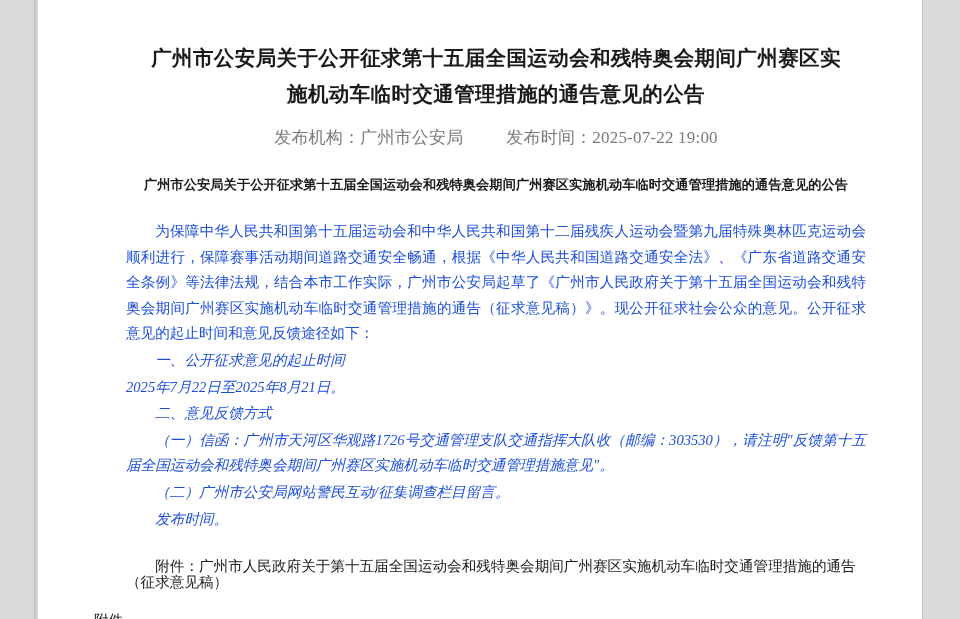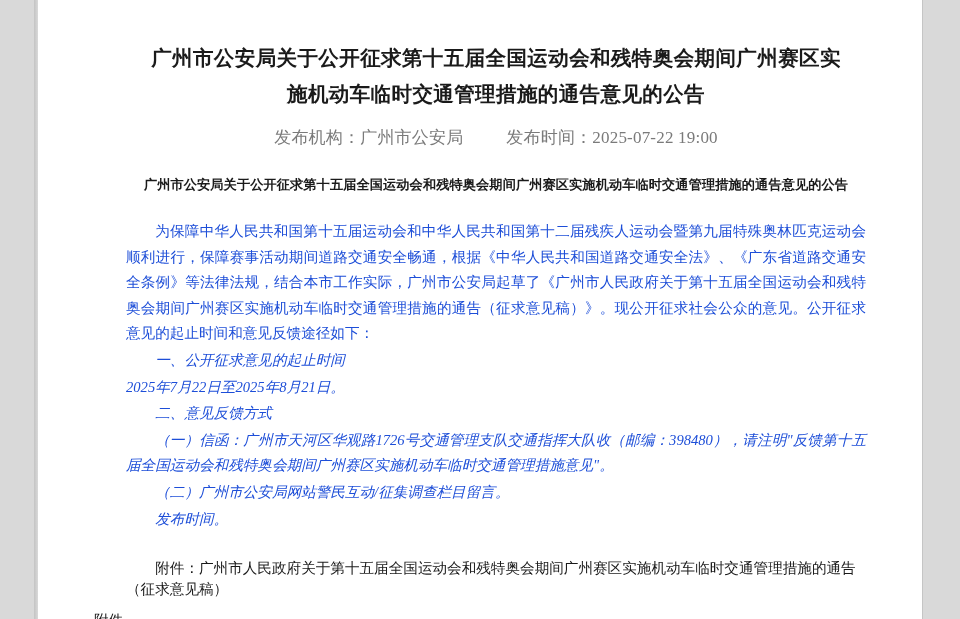--- a/index.html
+++ b/index.html
@@ -69,21 +69,21 @@
     margin: 0;
   }
   .p + .p {
     margin-top: 1px;
     font-style: italic;
   }
   .attach {
     margin-top: 26px;
     text-indent: 2em;
     font-size: 14.6px;
-    line-height: 21px;
+    line-height: 16px;
     color: #1a1a1a;
   }
   .footer-cut {
     position: absolute;
     left: 56px;
     bottom: -6px;
     font-size: 14.6px;
     color: #1a1a1a;
     overflow: hidden;
     height: 14px;
@@ -121,21 +121,21 @@
     <span>发布时间：</span><span>2025-07-22 19:00</span>
   </div>
 
   <div class="subtitle">广州市公安局关于公开征求第十五届全国运动会和残特奥会期间广州赛区实施机动车临时交通管理措施的通告意见的公告</div>
 
   <div class="body-block">
     <p class="p p-indent">为保障中华人民共和国第十五届运动会和中华人民共和国第十二届残疾人运动会暨第九届特殊奥林匹克运动会顺利进行，保障赛事活动期间道路交通安全畅通，根据《中华人民共和国道路交通安全法》、《广东省道路交通安全条例》等法律法规，结合本市工作实际，广州市公安局起草了《广州市人民政府关于第十五届全国运动会和残特奥会期间广州赛区实施机动车临时交通管理措施的通告（征求意见稿）》。现公开征求社会公众的意见。公开征求意见的起止时间和意见反馈途径如下：</p>
     <p class="p p-indent">一、公开征求意见的起止时间</p>
     <p class="p">2025年7月22日至2025年8月21日。</p>
     <p class="p p-indent">二、意见反馈方式</p>
-    <p class="p p-indent">（一）信函：广州市天河区华观路1726号交通管理支队交通指挥大队收（邮编：398480），请注明"反馈第十五届全国运动会和残特奥会期间广州赛区实施机动车临时交通管理措施意见"。</p>
+    <p class="p p-indent">（一）信函：广州市天河区华观路1726号交通管理支队交通指挥大队收（邮编：303530），请注明"反馈第十五届全国运动会和残特奥会期间广州赛区实施机动车临时交通管理措施意见"。</p>
     <p class="p p-indent">（二）广州市公安局网站警民互动/征集调查栏目留言。</p>
     <p class="p p-indent">发布时间。</p>
   </div>
 
   <div class="attach">附件：广州市人民政府关于第十五届全国运动会和残特奥会期间广州赛区实施机动车临时交通管理措施的通告（征求意见稿）</div>
 
   <div class="footer-cut">附件</div>
 
 </div>
 

